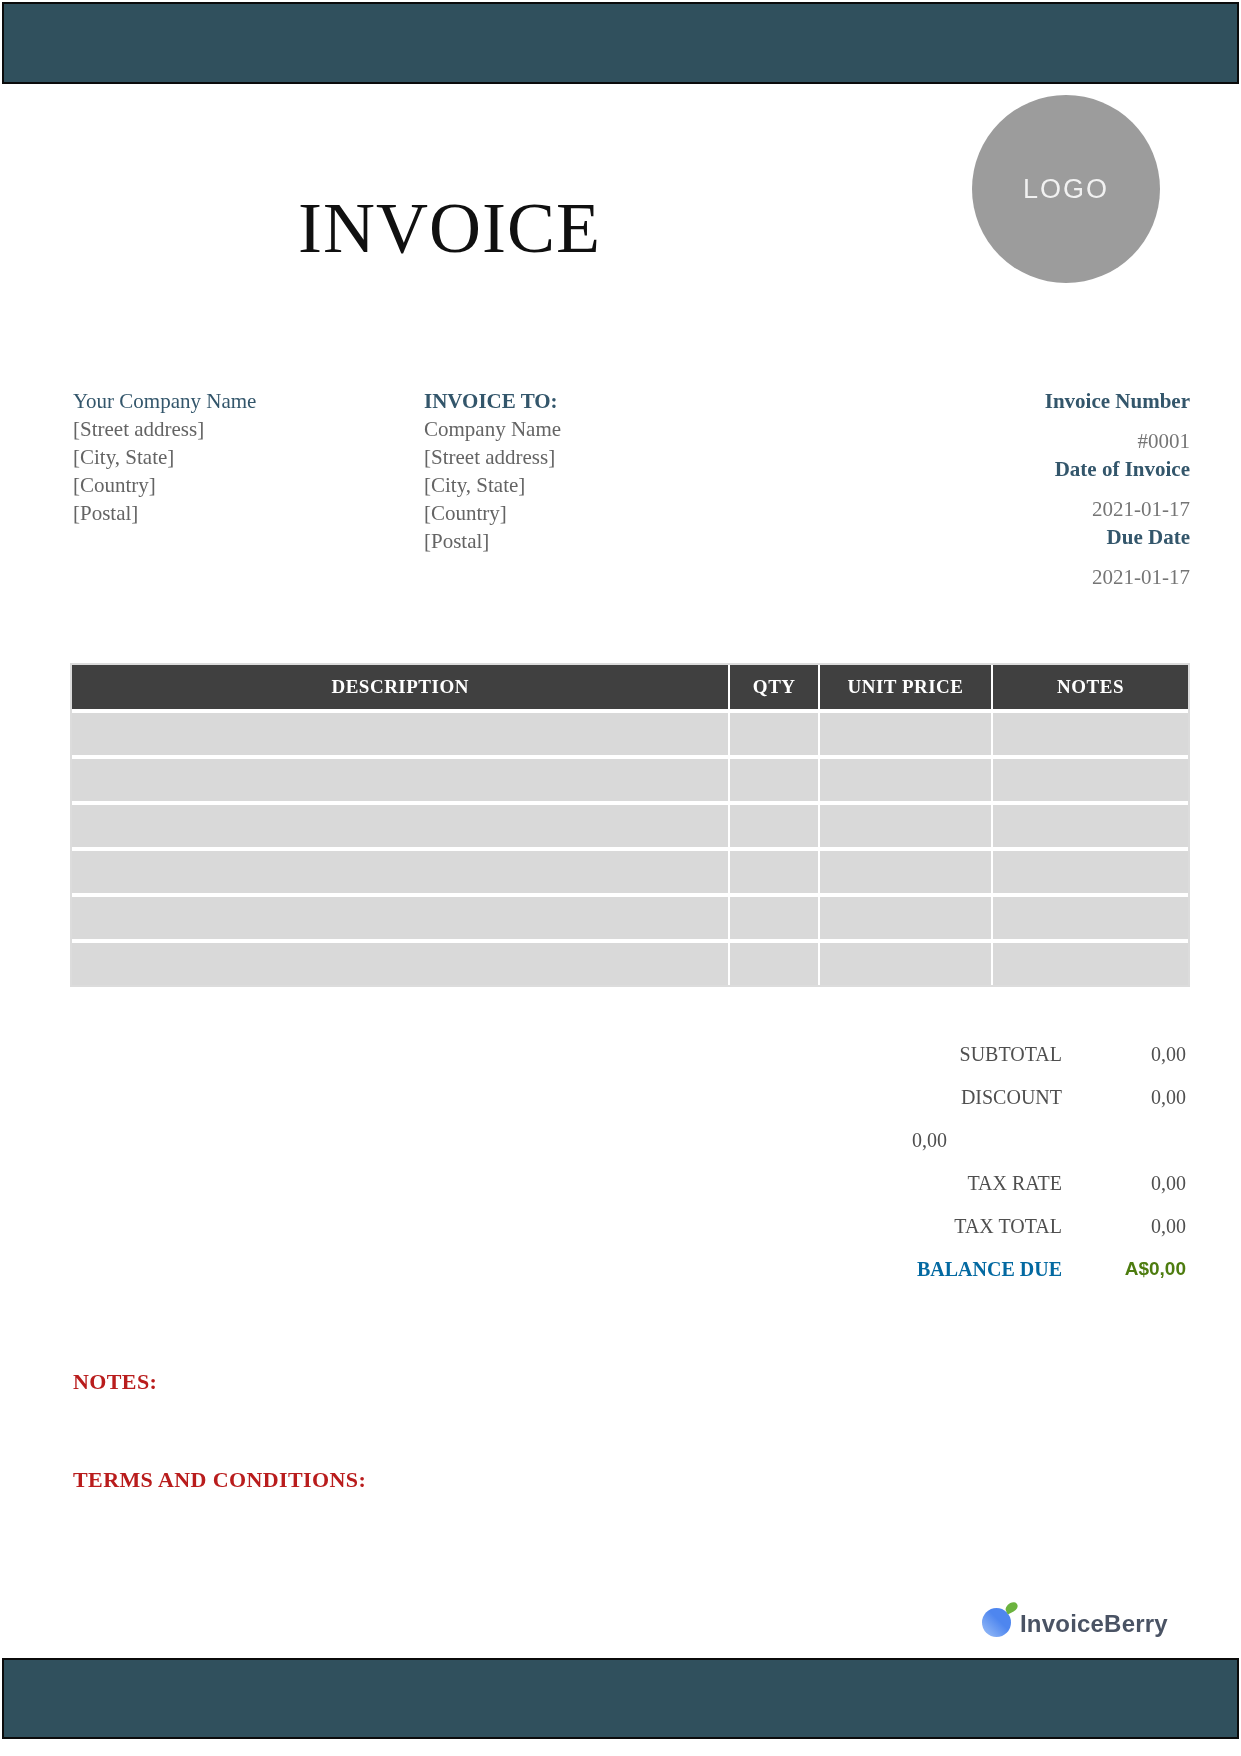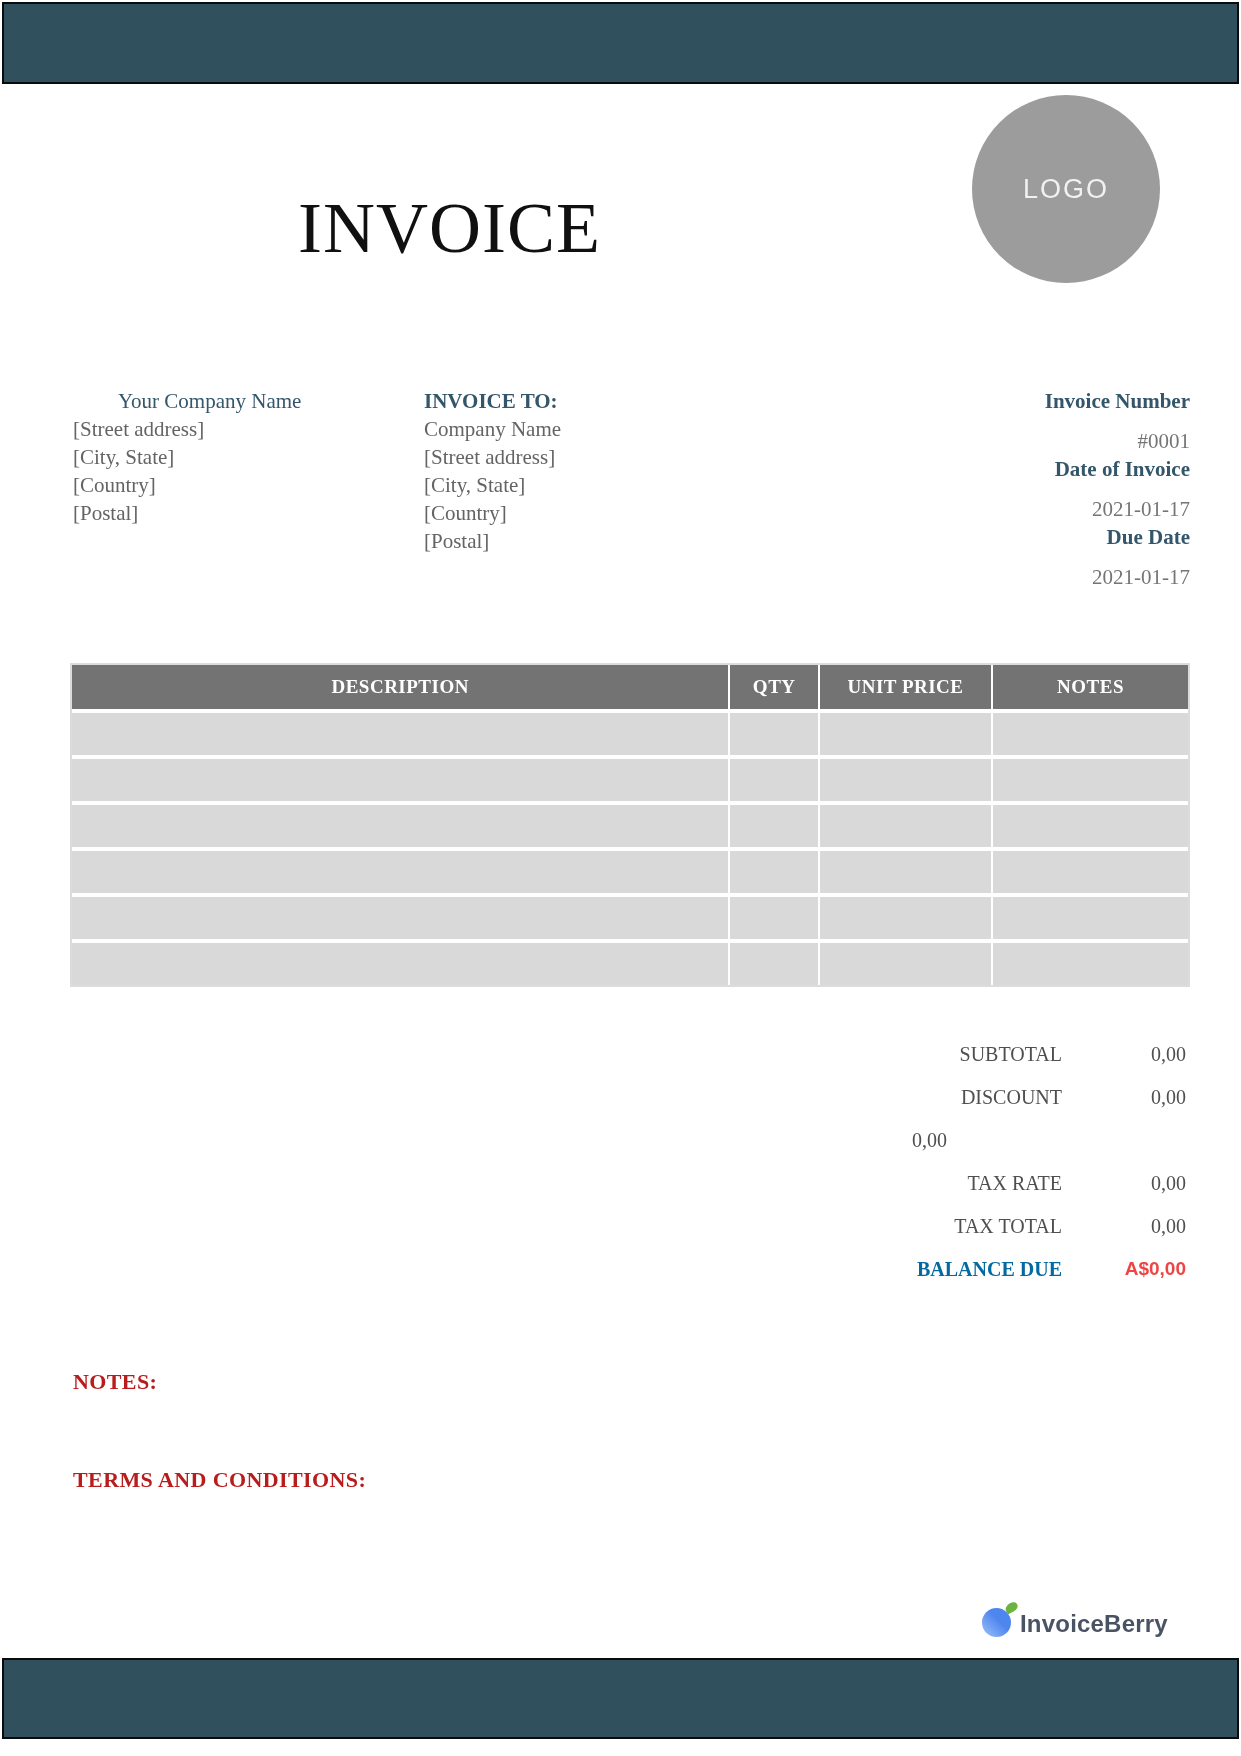--- a/index.html
+++ b/index.html
@@ -27,53 +27,53 @@
   .logo-circle span {
     font-family:"Liberation Sans","DejaVu Sans",sans-serif;
     font-size:27px; color:#f1f1f1; letter-spacing:2px;
   }
 
   .info-row { position:absolute; top:387px; left:0; right:0; font-size:21px; line-height:28px; }
   .col-seller { position:absolute; left:73px; width:300px; }
   .col-billto { position:absolute; left:424px; width:300px; }
   .col-meta   { position:absolute; right:51px; width:330px; text-align:right; }
   .teal-strong { color:#33566B; font-weight:bold; }
-  .teal-name   { color:#33566B;margin-left:45px; }
+  .teal-name   { color:#33566B; }
   .gray-line   { color:#646464; }
   .gray-value  { color:#757575;margin-top:12px; }
 
   .items-table {
     position:absolute; left:70px; top:663px; width:1120px;
     border:2px solid #dcdcdc; background:#ffffff;
   }
   .t-header {
     display:grid; grid-template-columns:660fr 88fr 172fr 196fr; column-gap:2px;
     background:#ffffff; height:44px;
   }
   .t-header > div {
-    background:#737373; color:#ffffff; font-weight:bold; font-size:19px;
+    background:#404040; color:#ffffff; font-weight:bold; font-size:19px;
     display:flex; align-items:center; justify-content:center; letter-spacing:0.5px;
   }
   .t-row {
     display:grid; grid-template-columns:660fr 88fr 172fr 196fr; column-gap:2px;
     margin-top:4px; height:42px; background:#ffffff;
   }
   .t-row > div { background:#d9d9d9; }
 
   .totals {
     position:absolute; left:912px; top:1042px; width:274px;
     font-size:20px; line-height:24px; color:#4f4f4f;
   }
   .trow { display:flex; justify-content:space-between; margin-bottom:19px; }
   .tlabel { width:150px;text-align:right; }
   .tvalue { text-align:center; }
   .trow.emphasis .tlabel { font-weight:bold; color:#0369a1; }
   .trow.emphasis .tvalue {
     font-family:"Liberation Sans","DejaVu Sans",sans-serif;
-    font-weight:bold; font-size:19px; color:#ef4444;
+    font-weight:bold; font-size:19px; color:#4d7c0f;
   }
 
   .section-label {
     position:absolute; left:73px; font-size:22px; font-weight:bold; color:#b91c1c;
     letter-spacing:0.4px;
   }
   .notes-label { top:1369px; }
   .terms-label { top:1467px; }
 
   .brandmark { position:absolute; left:982px; top:1604px; width:230px; height:40px; }

